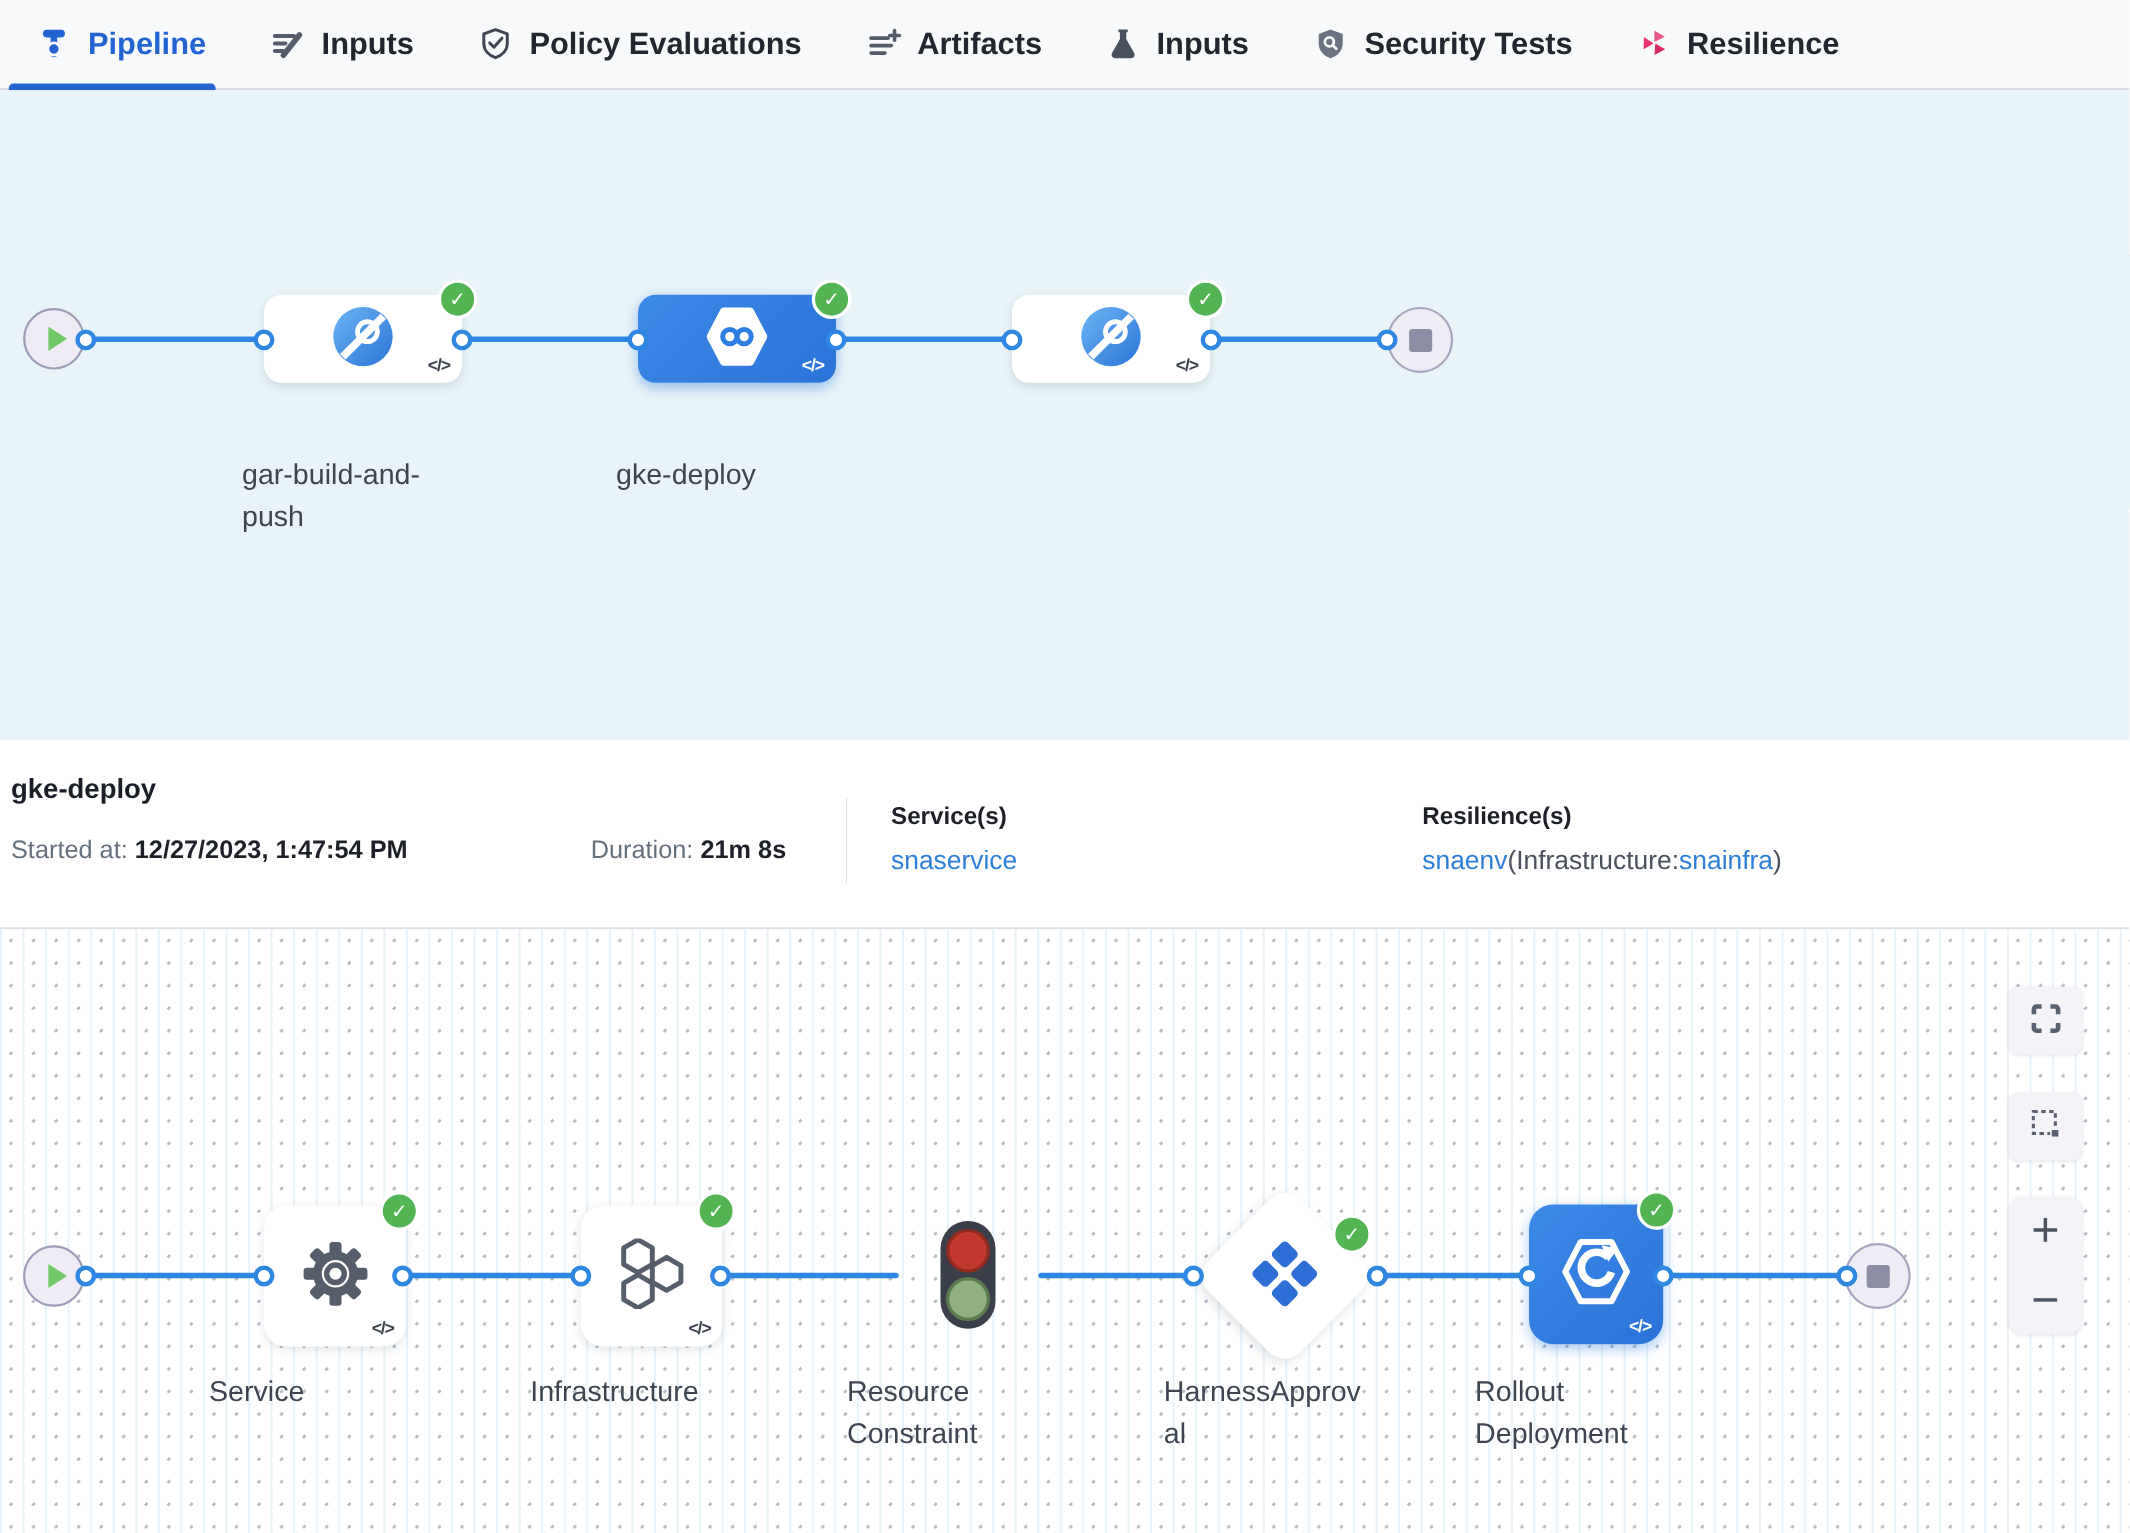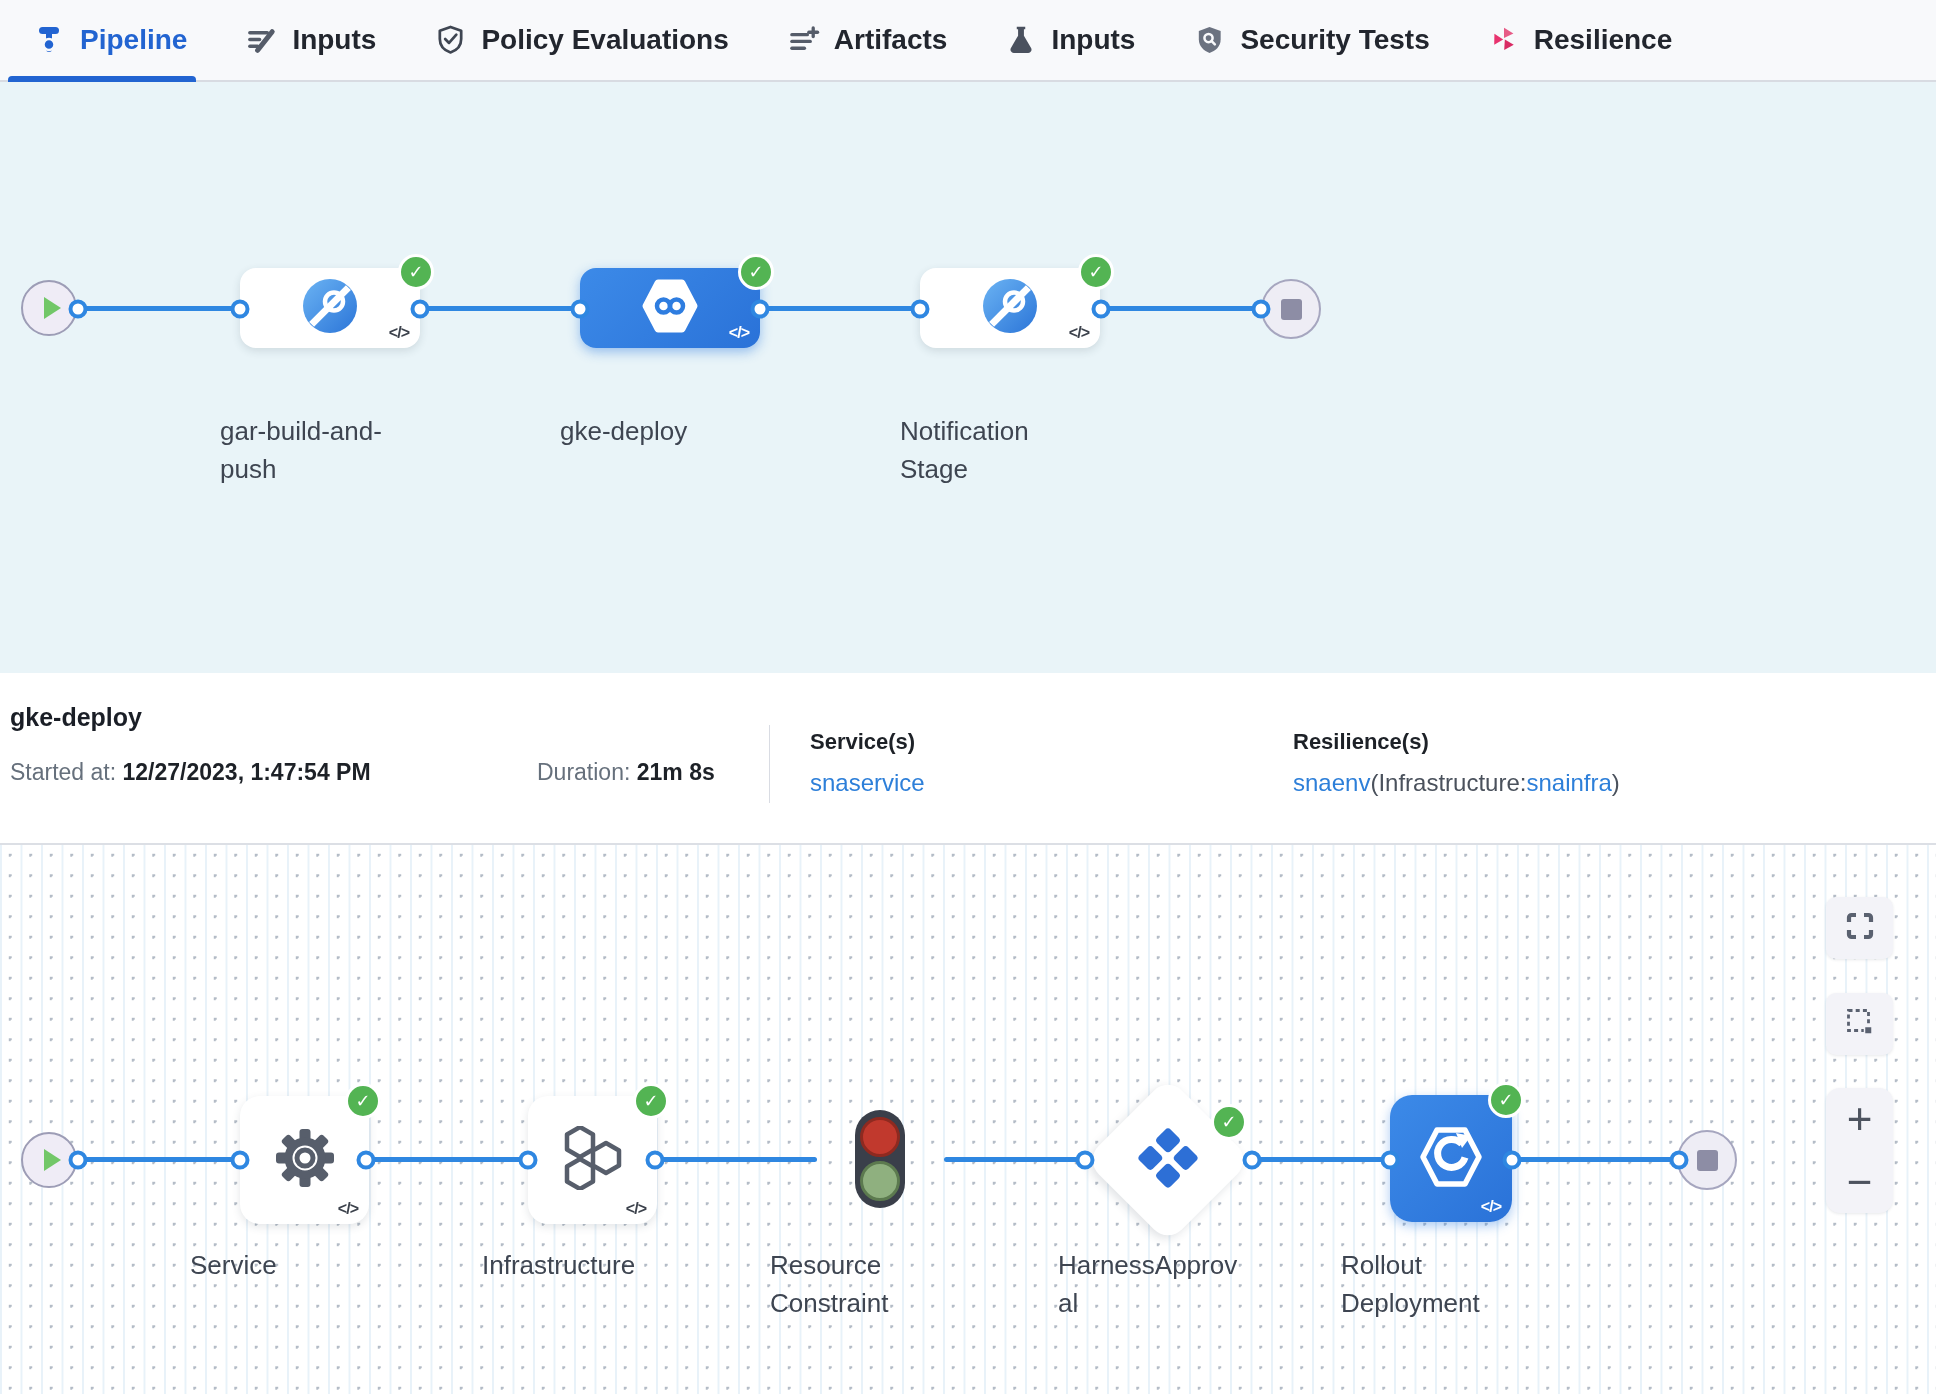--- a/index.html
+++ b/index.html
@@ -240,24 +240,20 @@
     <div class="dot" style="left:1101px;top:227px"></div>
     <div class="dot" style="left:1261px;top:227px"></div>
 
     <div class="node-label" style="left:220px;top:330px">
       <span>gar-build-and-</span>
         <span>push</span>
     </div>
     <div class="node-label" style="left:560px;top:330px">
       <span>gke-deploy</span>
     </div>
-    <div class="node-label" style="left:900px;top:330px">
-      <span>Notification</span>
-        <span>Stage</span>
-    </div>
   </div>
 
   <div class="info-bar">
     <div class="info-title">gke-deploy</div>
     <div class="info-row" style="left:10px">
       <span>Started at:</span>
       <b>12/27/2023, 1:47:54 PM</b>
     </div>
     <div class="info-row" style="left:537px">
       <span>Duration:</span>

